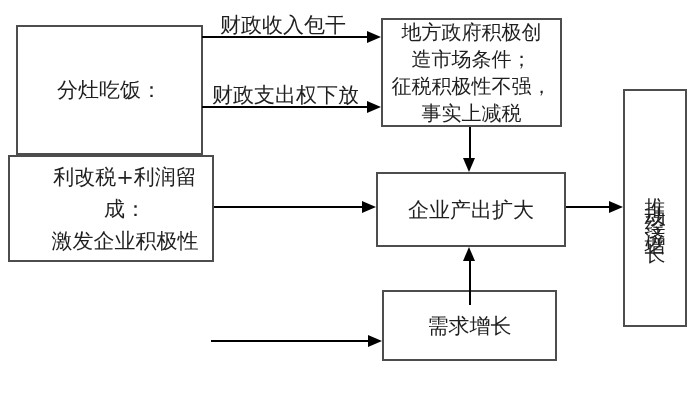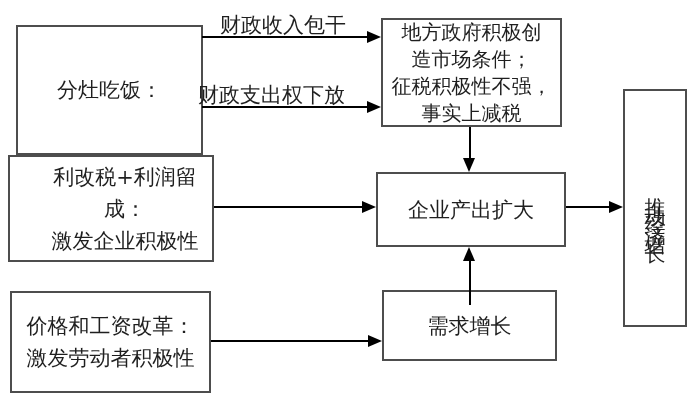--- a/index.html
+++ b/index.html
@@ -56,21 +56,21 @@
     border-left: 6px solid transparent; border-right: 6px solid transparent;
     border-bottom: 14px solid var(--arrow, #000000);
   }
   .alabel {
     position: absolute;
     font-size: 21px;
     white-space: nowrap;
     color: var(--text, #1f1f1f);
   }
   #label-revenue     { left: 220px; top: 11px; }
-  #label-expenditure { left: 198px; top: 81px; }
+  #label-expenditure { left: 212px; top: 81px; }
   
   #a1-line { left: 202px; top: 36px;  width: 166px; }
   #a1-head { left: 367px; top: 31px; }
   
   #a2-line { left: 202px; top: 106px; width: 166px; }
   #a2-head { left: 367px; top: 101px; }
   
   #a3-line { left: 469px; top: 127px; height: 32px; }
   #a3-head { left: 463px; top: 158px; }
   
@@ -93,24 +93,20 @@
 
   <div class="box" id="box-fiscal">
     <div>分灶吃饭：</div>
   </div>
 
   <div class="box" id="box-tax">
     <div>利改税+利润留成：</div>
     <div>激发企业积极性</div>
   </div>
 
-  <div class="box" id="box-price">
-    <div>价格和工资改革：</div>
-    <div>激发劳动者积极性</div>
-  </div>
 
   <div class="box" id="box-gov">
     <div>地方政府积极创</div>
     <div>造市场条件；</div>
     <div>征税积极性不强，</div>
     <div>事实上减税</div>
   </div>
 
   <div class="box" id="box-output">
     <div>企业产出扩大</div>

